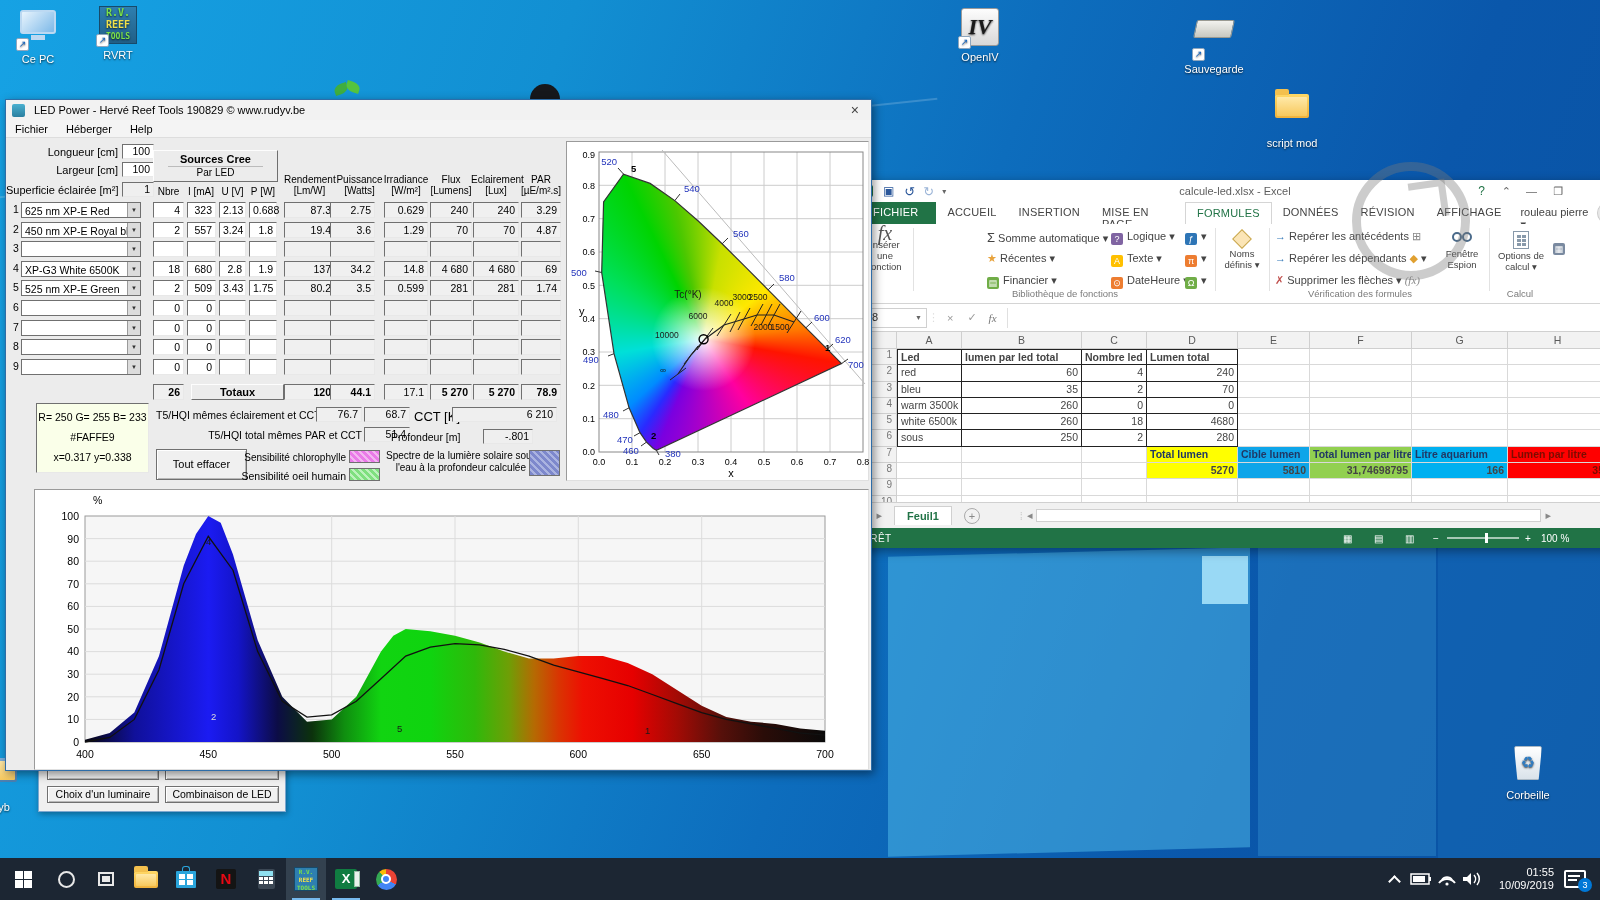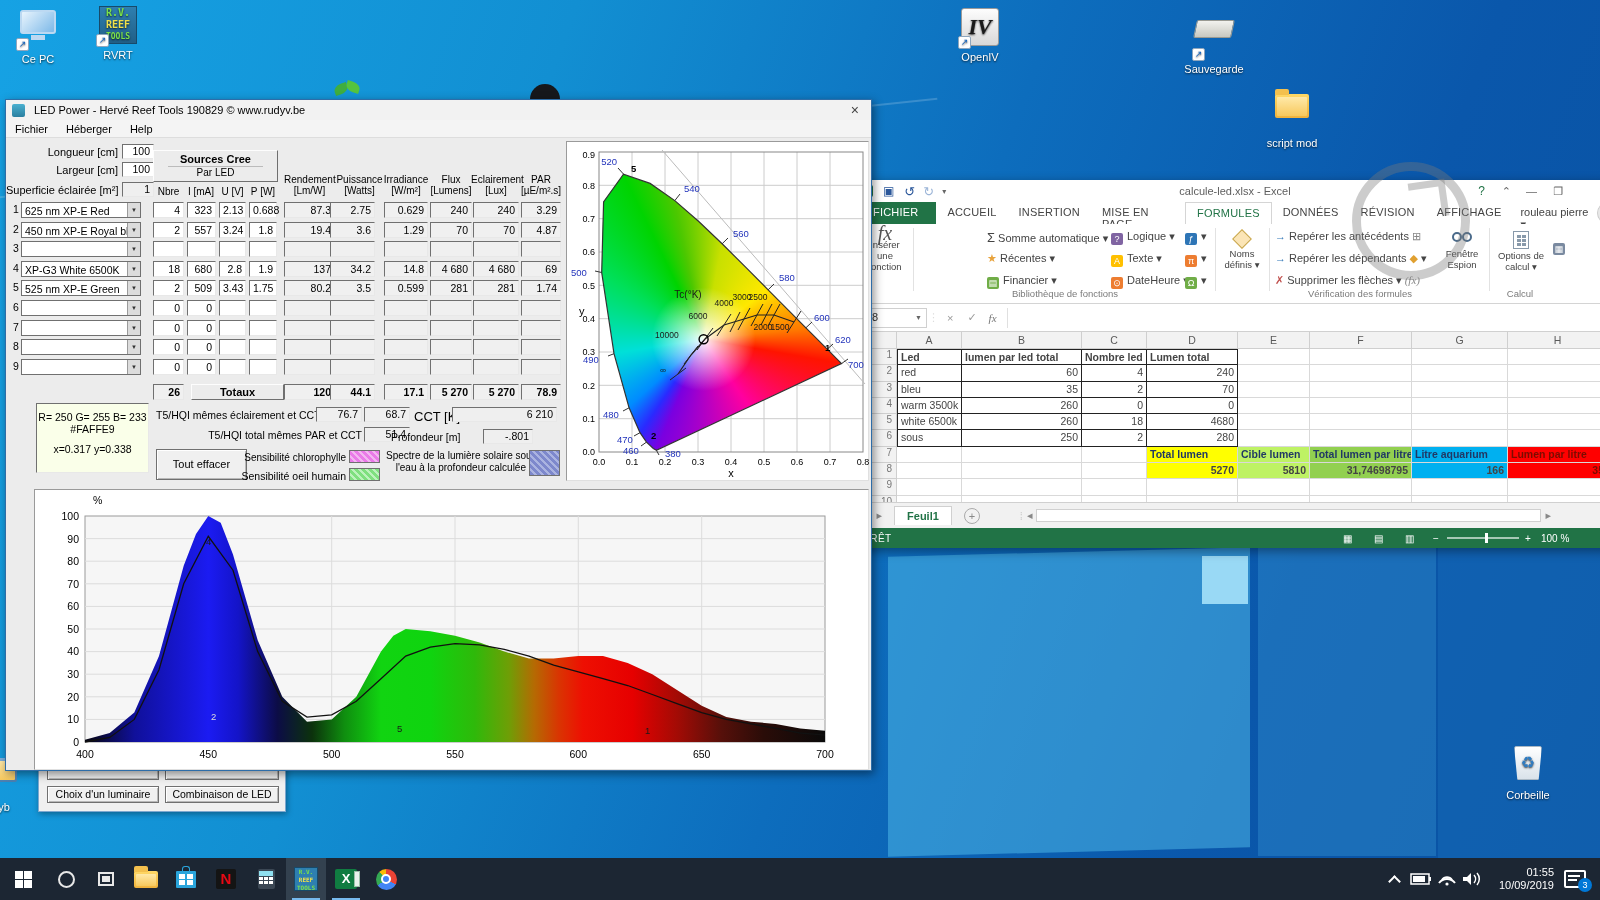--- a/index.html
+++ b/index.html
@@ -68,21 +68,21 @@
 .xch{border-right:1px solid #cfcfcf;text-align:center;font-size:10.5px;line-height:16px}
 #xgrid{position:absolute;left:0;top:169px;right:0;height:153px;overflow:hidden;background:#fff}
 .xrow{display:flex;height:16.3px}
 .xcell{border-right:1px solid #d9d9d9;border-bottom:1px solid #d9d9d9;font-size:10.5px;padding:0 3px;line-height:15px;white-space:nowrap;overflow:hidden}
 .rhc{background:#f2f2f2;border-right:1px solid #cfcfcf;border-bottom:1px solid #cfcfcf;text-align:right;color:#777;font-size:10px;padding-right:4px}
 .wRH{width:42px}.wA{width:65px}.wB{width:120px}.wC{width:65px}.wD{width:91px}.wE{width:72px}.wF{width:102px}.wG{width:96px}.wH{width:100px}
 .tb{border-right:1px solid #222;border-bottom:1px solid #222}
 .tl{border-left:1px solid #222}.tt{border-top:1px solid #222}
 .num{text-align:right}
 .sumc{font-weight:bold;color:#203864;font-size:10.5px}
-.cy{background:#ffff00}.co{background:#bef264}.cg{background:#92d050}.cb{background:#00b0f0}.cr{background:#ff0000;color:#7b0c00}
+.cy{background:#ffff00}.co{background:#0ea5e9}.cg{background:#92d050}.cb{background:#00b0f0}.cr{background:#ff0000;color:#7b0c00}
 #xtabstrip{position:absolute;left:0;top:322px;right:0;height:26px;background:#f1f1f1;border-top:1px solid #d0d0d0;display:flex;align-items:center;font-size:11px}
 #xstatus{position:absolute;left:0;top:348px;right:0;height:20px;background:#217346;color:#fff;font-size:10px;display:flex;align-items:center}
 
 #taskbar{position:absolute;left:0;bottom:0;width:1600px;height:42px;background:#1c2633;z-index:10;display:flex;align-items:center}
 .tbtn{width:46px;height:42px;display:flex;align-items:center;justify-content:center;position:relative}
 .winlogo{display:grid;grid-template-columns:8px 8px;grid-template-rows:8px 8px;gap:1px}
 .winlogo i{background:#fff}
 #tsearch{width:282px;height:32px;background:#fff;display:flex;align-items:center;padding:0 10px;margin-right:6px}
 #tsearch input{border:none;outline:none;font-size:12.5px;width:220px;font-family:"Liberation Sans",sans-serif;color:#333;background:transparent}
 .tico{width:40px;height:42px;display:flex;align-items:center;justify-content:center;position:relative}
@@ -574,29 +574,29 @@
         <div class="cr4 obx"></div>
         <div class="cr5 obx"></div>
       </div>
     </div>
 
   <div class="lrow" style="position:absolute;left:0;top:284px;right:305px">
     <div class="cnb obx" style="font-weight:bold">26</div>
     <div class="raised" style="left:185px;width:93px;text-align:center;font-weight:bold;font-size:11px;line-height:15px">Totaux</div>
     <div class="cr0 obx" style="font-weight:bold">120</div>
     <div class="cr1 obx" style="font-weight:bold">44.1</div>
-    <div class="cr2 obx" style="font-weight:bold">17.1</div>
+    <div class="cr2 obx" style="font-weight:normal">17.1</div>
     <div class="cr3 obx" style="font-weight:bold">5 270</div>
     <div class="cr4 obx" style="font-weight:bold">5 270</div>
     <div class="cr5 obx" style="font-weight:bold">78.9</div>
   </div>
 
   <div class="sunk" style="position:absolute;left:30px;top:303px;width:113px;height:70px;background:#FAFFE9;text-align:center;font-size:10.5px">
     <div style="margin-top:7px">R= 250 G= 255 B= 233</div>
-    <div style="margin-top:0">#FAFFE9</div>
+    <div style="margin-top:8px">#FAFFE9</div>
     <div style="margin-top:8px">x=0.317 y=0.338</div>
   </div>
 
   <span class="flab" style="left:150px;top:309px;width:158px;font-size:10.5px">T5/HQI mêmes éclairement et CCT</span>
   <div class="fbox sunkg" style="left:310px;top:307px;width:46px">76.7</div>
   <div class="fbox sunkg" style="left:358px;top:307px;width:46px">68.7</div>
   <span class="flab" style="left:408px;top:309px;width:40px;text-align:center;font-size:13px">CCT [K]</span>
   <div class="fbox sunkg" style="left:446px;top:307px;width:105px">6 210</div>
   <span class="flab" style="left:150px;top:329px;width:206px;font-size:10.5px">T5/HQI total mêmes PAR et CCT</span>
   <div class="fbox sunkg" style="left:358px;top:327px;width:46px">51.4</div>

